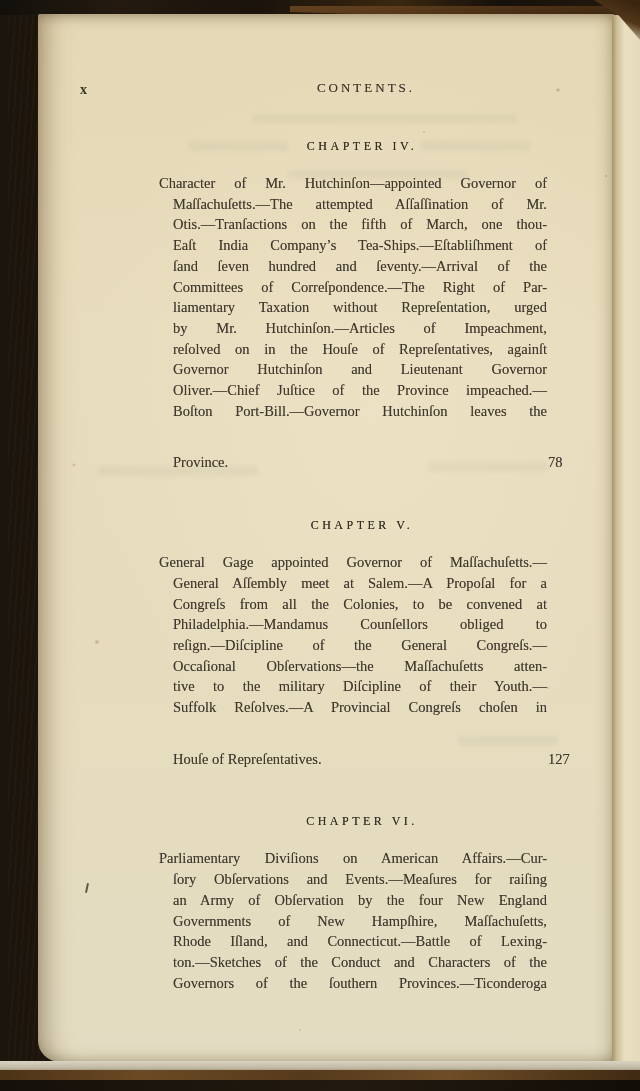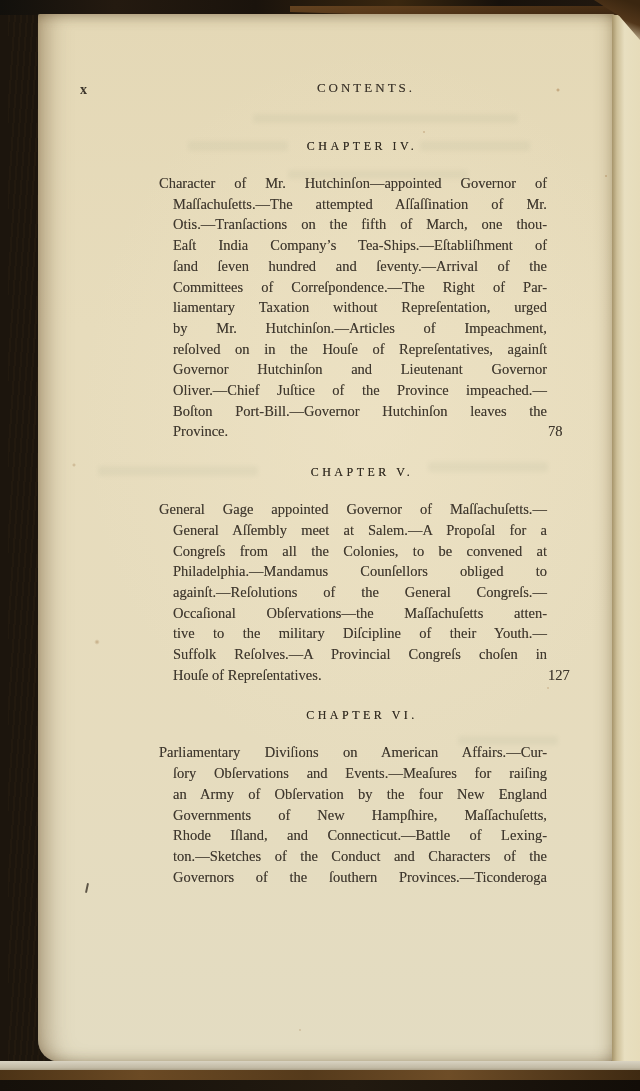--- a/index.html
+++ b/index.html
@@ -101,30 +101,30 @@
   }
   .toc { position:absolute; left:121px; top:120px; width:388px; }
   .chapter-heading {
     margin:0 0 15px 0;
     font-size:12px; font-weight:normal; letter-spacing:3.5px;
     line-height:24px; text-align:center; color:#332d23;
     transform:translateX(9px);
     text-shadow:0 0 .6px rgba(52,44,34,.65);
     white-space:nowrap;
   }
-  .chapter + .chapter .chapter-heading { margin-top:18px; }
+  .chapter + .chapter .chapter-heading { margin-top:40px; }
   .line {
     position:relative;
     font-size:14.5px; line-height:20.7px; color:#3f382e;
     text-align:justify; text-align-last:justify;
     padding-left:14px;
     text-shadow:0 0 .5px rgba(63,56,46,.5);
   }
   .line.first { padding-left:0;margin-top:8px; }
-  .line.end { text-align:left; text-align-last:left; }
+  .line.end { text-align:left; text-align-last:left;margin-top:31px; }
   .page-ref {
     position:absolute; right:-41px; top:0; width:40px;
     text-align:left; font-size:14.5px; color:#3f382e;
   }
   .stray-mark {
     position:absolute; left:48px; top:869px; width:2px; height:10px;
     background:#453d31; transform:rotate(12deg); border-radius:1px; opacity:.85;
   }
 </style>
 </head>
@@ -175,21 +175,21 @@
         </div>
   </section>
 
   <section class="chapter">
     <h2 class="chapter-heading">CHAPTER V.</h2>
     <div class="chapter-summary">
           <div class="line first"><span class="line-text">General Gage appointed Governor of Maſſachuſetts.—</span></div>
           <div class="line"><span class="line-text">General Aſſembly meet at Salem.—A Propoſal for a</span></div>
           <div class="line"><span class="line-text">Congreſs from all the Colonies, to be convened at</span></div>
           <div class="line"><span class="line-text">Philadelphia.—Mandamus Counſellors obliged to</span></div>
-          <div class="line"><span class="line-text">againſt.—Reſolutions of the General Congreſs.—</span></div>
+          <div class="line"><span class="line-text">reſign.—Diſcipline of the General Congreſs.—</span></div>
           <div class="line"><span class="line-text">Occaſional Obſervations—the Maſſachuſetts atten-</span></div>
           <div class="line"><span class="line-text">tive to the military Diſcipline of their Youth.—</span></div>
           <div class="line"><span class="line-text">Suffolk Reſolves.—A Provincial Congreſs choſen in</span></div>
           <div class="line end"><span class="line-text">Houſe of Repreſentatives.</span><span class="page-ref">127</span></div>
         </div>
   </section>
 
   <section class="chapter">
     <h2 class="chapter-heading">CHAPTER VI.</h2>
     <div class="chapter-summary">

